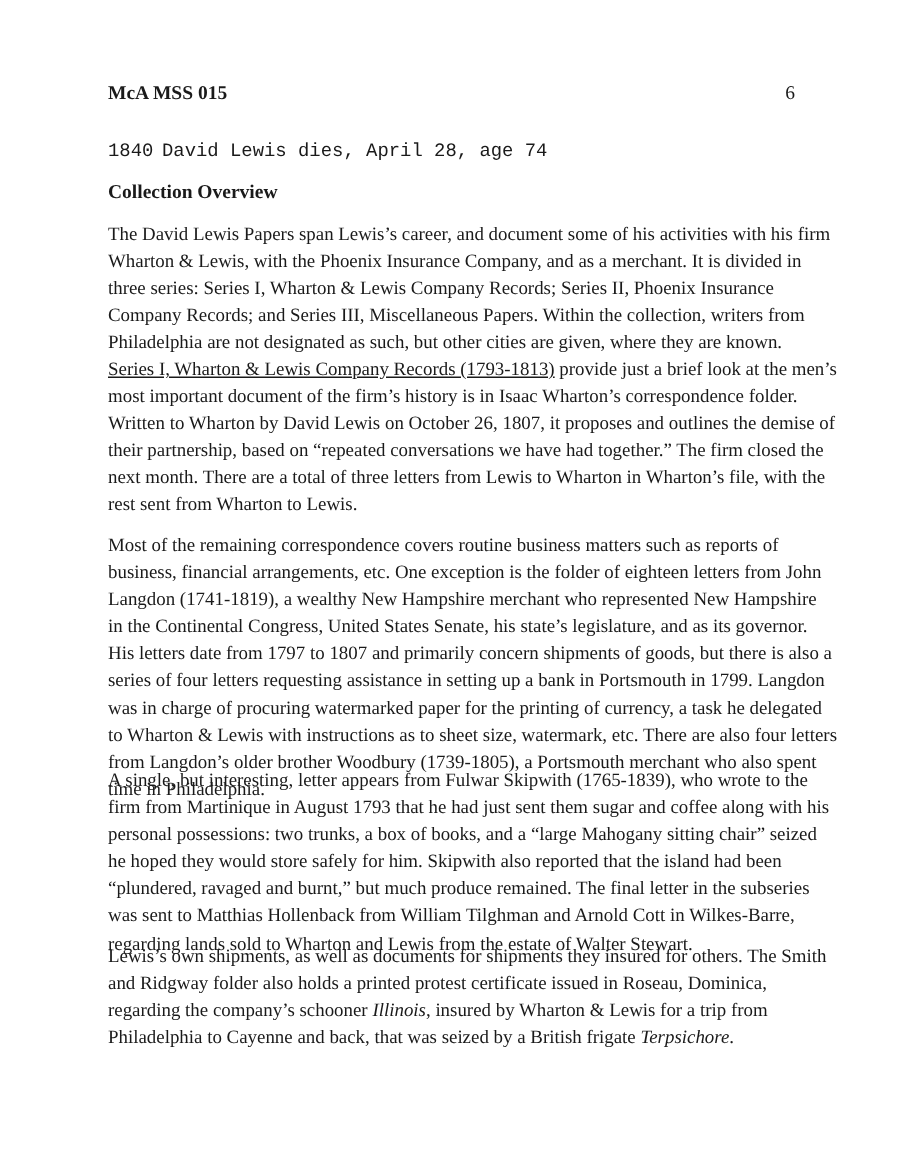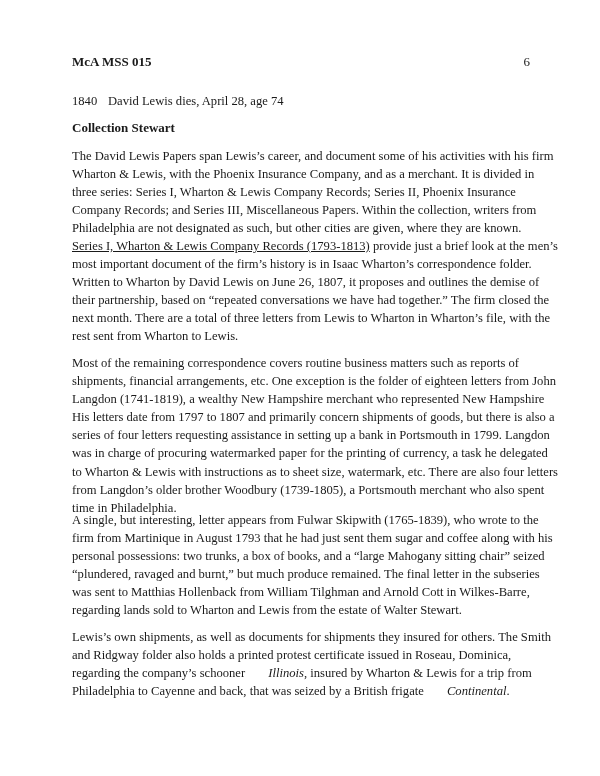--- a/index.html
+++ b/index.html
@@ -36,20 +36,21 @@
     .header .pagenum {
       position: absolute;
       right: 0; top: 0;
     }
     .chron {
       position: absolute;
       left: 72px;
       top: 94px;
       font-size: 12.6px;
       white-space: nowrap;
+      font-family: Liberation Mono, monospace;
     }
     .chron .year {
       display: inline-block;
       width: 36px;
     }
     .section-title {
       position: absolute;
       left: 72px;
       top: 120px;
       font-size: 13px;
@@ -60,76 +61,78 @@
       left: 72px;
       width: 470px;
       font-size: 12.6px;
       line-height: 18.1px;
     }
     .para .line {
       display: block;
       white-space: nowrap;
     }
     .u { text-decoration: underline; }
-    .i { font-style: italic; margin-left: 20px; }
+    .i { font-style: italic; }
   </style>
 </head>
 <body>
 
 <div class="page">
 
   <div class="header">
     <span class="id">McA MSS 015</span>
     <span class="pagenum">6</span>
   </div>
 
   <div class="chron">
     <span class="year">1840</span><span>David Lewis dies, April 28, age 74</span>
   </div>
 
-  <div class="section-title">Collection Stewart</div>
+  <div class="section-title">Collection Overview</div>
 
   <div class="para" style="top:147px;">
     <span class="line">The David Lewis Papers span Lewis’s career, and document some of his activities with his firm</span>
     <span class="line">Wharton &amp; Lewis, with the Phoenix Insurance Company, and as a merchant. It is divided in</span>
     <span class="line">three series: Series I, Wharton &amp; Lewis Company Records; Series II, Phoenix Insurance</span>
     <span class="line">Company Records; and Series III, Miscellaneous Papers. Within the collection, writers from</span>
     <span class="line">Philadelphia are not designated as such, but other cities are given, where they are known.</span>
   </div>
 
   <div class="para" style="top:237px;">
     <span class="line"><span class="u">Series I, Wharton &amp; Lewis Company Records (1793-1813)</span><span> provide just a brief look at the men’s</span></span>
     <span class="line">most important document of the firm’s history is in Isaac Wharton’s correspondence folder.</span>
-    <span class="line">Written to Wharton by David Lewis on June 26, 1807, it proposes and outlines the demise of</span>
+    <span class="line">Written to Wharton by David Lewis on October 26, 1807, it proposes and outlines the demise of</span>
     <span class="line">their partnership, based on “repeated conversations we have had together.” The firm closed the</span>
     <span class="line">next month. There are a total of three letters from Lewis to Wharton in Wharton’s file, with the</span>
     <span class="line">rest sent from Wharton to Lewis.</span>
   </div>
 
   <div class="para" style="top:354px;">
     <span class="line">Most of the remaining correspondence covers routine business matters such as reports of</span>
-    <span class="line">shipments, financial arrangements, etc. One exception is the folder of eighteen letters from John</span>
+    <span class="line">business, financial arrangements, etc. One exception is the folder of eighteen letters from John</span>
     <span class="line">Langdon (1741-1819), a wealthy New Hampshire merchant who represented New Hampshire</span>
+    <span class="line">in the Continental Congress, United States Senate, his state’s legislature, and as its governor.</span>
     <span class="line">His letters date from 1797 to 1807 and primarily concern shipments of goods, but there is also a</span>
     <span class="line">series of four letters requesting assistance in setting up a bank in Portsmouth in 1799. Langdon</span>
     <span class="line">was in charge of procuring watermarked paper for the printing of currency, a task he delegated</span>
     <span class="line">to Wharton &amp; Lewis with instructions as to sheet size, watermark, etc. There are also four letters</span>
     <span class="line">from Langdon’s older brother Woodbury (1739-1805), a Portsmouth merchant who also spent</span>
     <span class="line">time in Philadelphia.</span>
   </div>
 
   <div class="para" style="top:511px;">
     <span class="line">A single, but interesting, letter appears from Fulwar Skipwith (1765-1839), who wrote to the</span>
     <span class="line">firm from Martinique in August 1793 that he had just sent them sugar and coffee along with his</span>
     <span class="line">personal possessions: two trunks, a box of books, and a “large Mahogany sitting chair” seized</span>
+    <span class="line">he hoped they would store safely for him. Skipwith also reported that the island had been</span>
     <span class="line">“plundered, ravaged and burnt,” but much produce remained. The final letter in the subseries</span>
     <span class="line">was sent to Matthias Hollenback from William Tilghman and Arnold Cott in Wilkes-Barre,</span>
     <span class="line">regarding lands sold to Wharton and Lewis from the estate of Walter Stewart.</span>
   </div>
 
   <div class="para" style="top:628px;">
     <span class="line">Lewis’s own shipments, as well as documents for shipments they insured for others. The Smith</span>
     <span class="line">and Ridgway folder also holds a printed protest certificate issued in Roseau, Dominica,</span>
     <span class="line"><span>regarding the company’s schooner </span><span class="i">Illinois</span><span>, insured by Wharton &amp; Lewis for a trip from</span></span>
-    <span class="line"><span>Philadelphia to Cayenne and back, that was seized by a British frigate </span><span class="i">Continental</span><span>.</span></span>
+    <span class="line"><span>Philadelphia to Cayenne and back, that was seized by a British frigate </span><span class="i">Terpsichore</span><span>.</span></span>
   </div>
 
 </div>
 
 </body></html>

